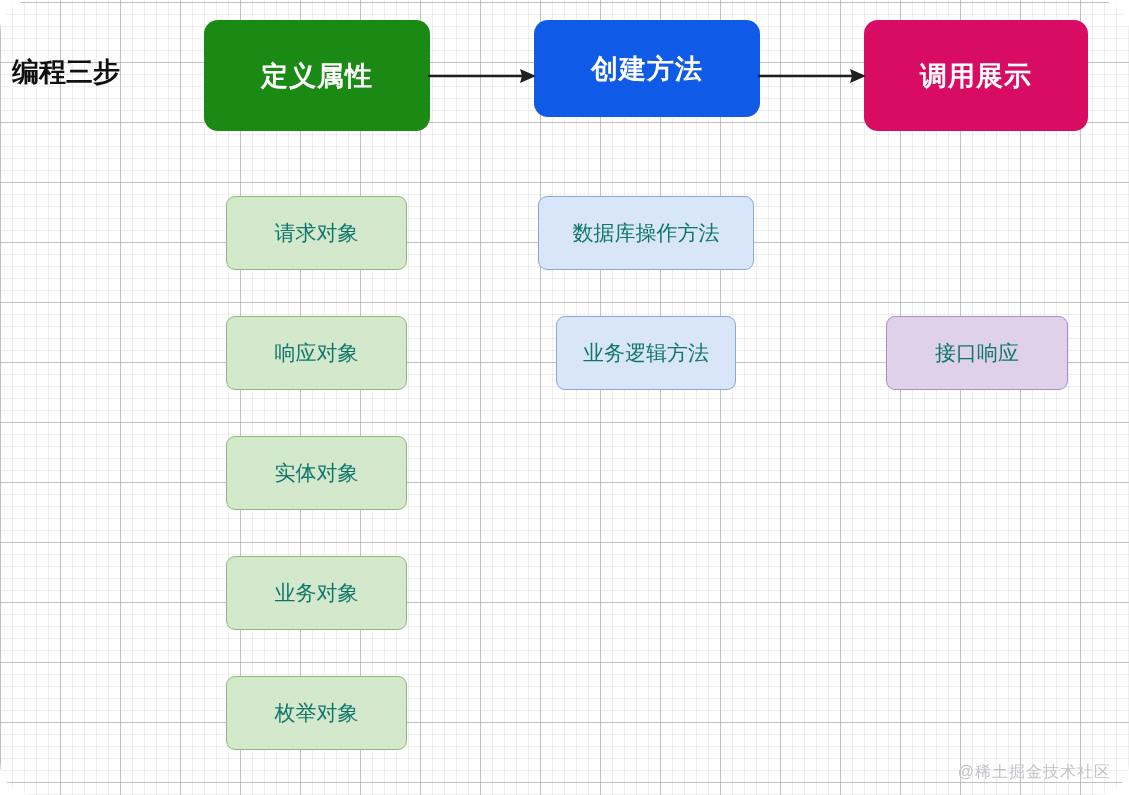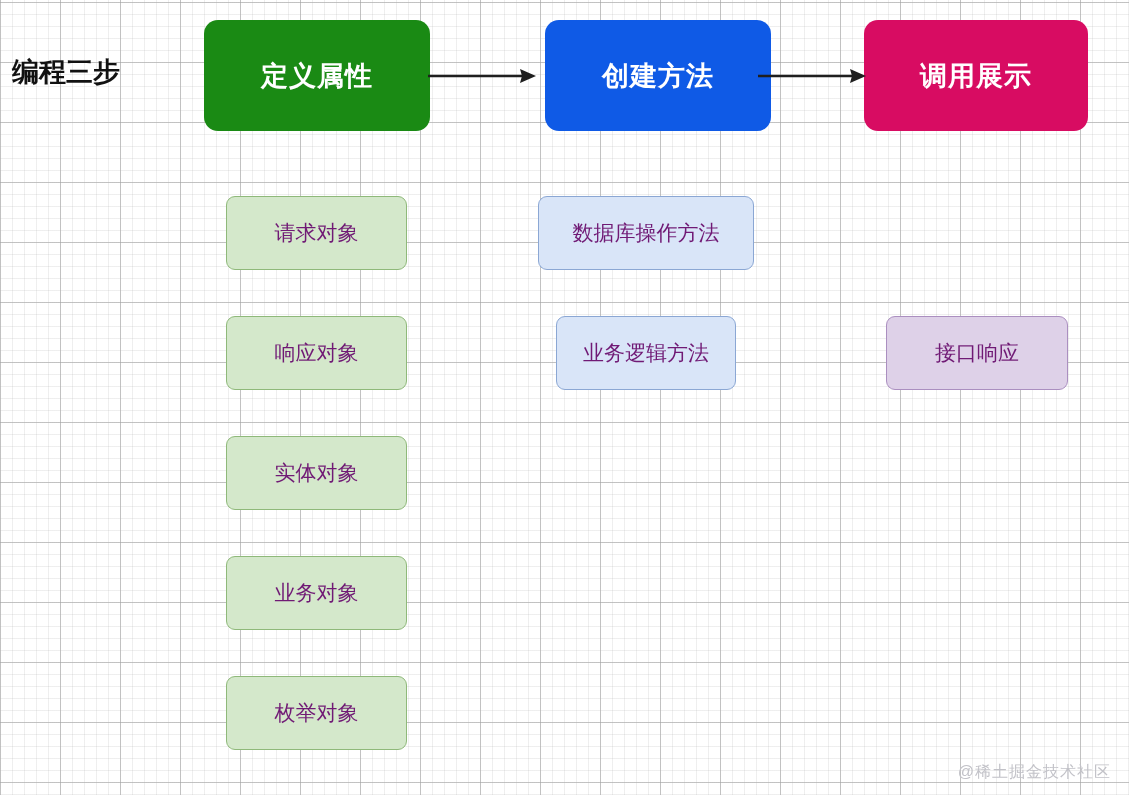--- a/index.html
+++ b/index.html
@@ -19,20 +19,21 @@
       linear-gradient(to right, rgba(150,150,150,0.55) 1px, transparent 1px),
       linear-gradient(to bottom, rgba(150,150,150,0.55) 1px, transparent 1px);
     background-size:
       12px 12px,
       12px 12px,
       60px 60px,
       60px 60px;
     background-position: 0px 2px, 0px 2px, 0px 2px, 0px 2px;
     overflow: hidden;
     font-family: "Liberation Sans", "DejaVu Sans", sans-serif;
+    border-radius: 32px;
   }
 
   .diagram-title {
     position: absolute;
     left: 12px;
     top: 54px;
     font-size: 27px;
     font-weight: bold;
     color: #111111;
     letter-spacing: 0px;
@@ -47,21 +48,21 @@
     justify-content: center;
     border-radius: 14px;
     color: #ffffff;
     font-size: 27px;
     font-weight: 700;
     letter-spacing: 1px;
     box-sizing: border-box;
     white-space: nowrap;
   }
   .stage-define  { left: 204px; top: 20px; width: 226px; height: 111px; background: #1a8a14; }
-  .stage-create  { left: 534px; top: 20px; width: 226px; height: 111px; background: #0f5ae6; margin-left: 11px; }
+  .stage-create  { left: 534px; top: 20px; width: 226px; height: 97px; background: #0f5ae6; }
   .stage-invoke  { left: 864px; top: 20px; width: 224px; height: 111px; background: #d80c62; }
 
   
   .arrow-svg {
     position: absolute;
     top: 60px;
     height: 32px;
     overflow: visible;
   }
   .arrow-1 { left: 428px; width: 108px; }
@@ -70,21 +71,21 @@
   
   .item-box {
     position: absolute;
     display: flex;
     align-items: center;
     justify-content: center;
     height: 74px;
     border-radius: 9px;
     border: 1px solid;
     font-size: 21px;
-    color: #701a75;
+    color: #0f766e;
     box-sizing: border-box;
     white-space: nowrap;
   }
   .item-green {
     left: 226px;
     width: 181px;
     background: #d4e8cb;
     border-color: #8fb97a;
   }
   .item-blue {

